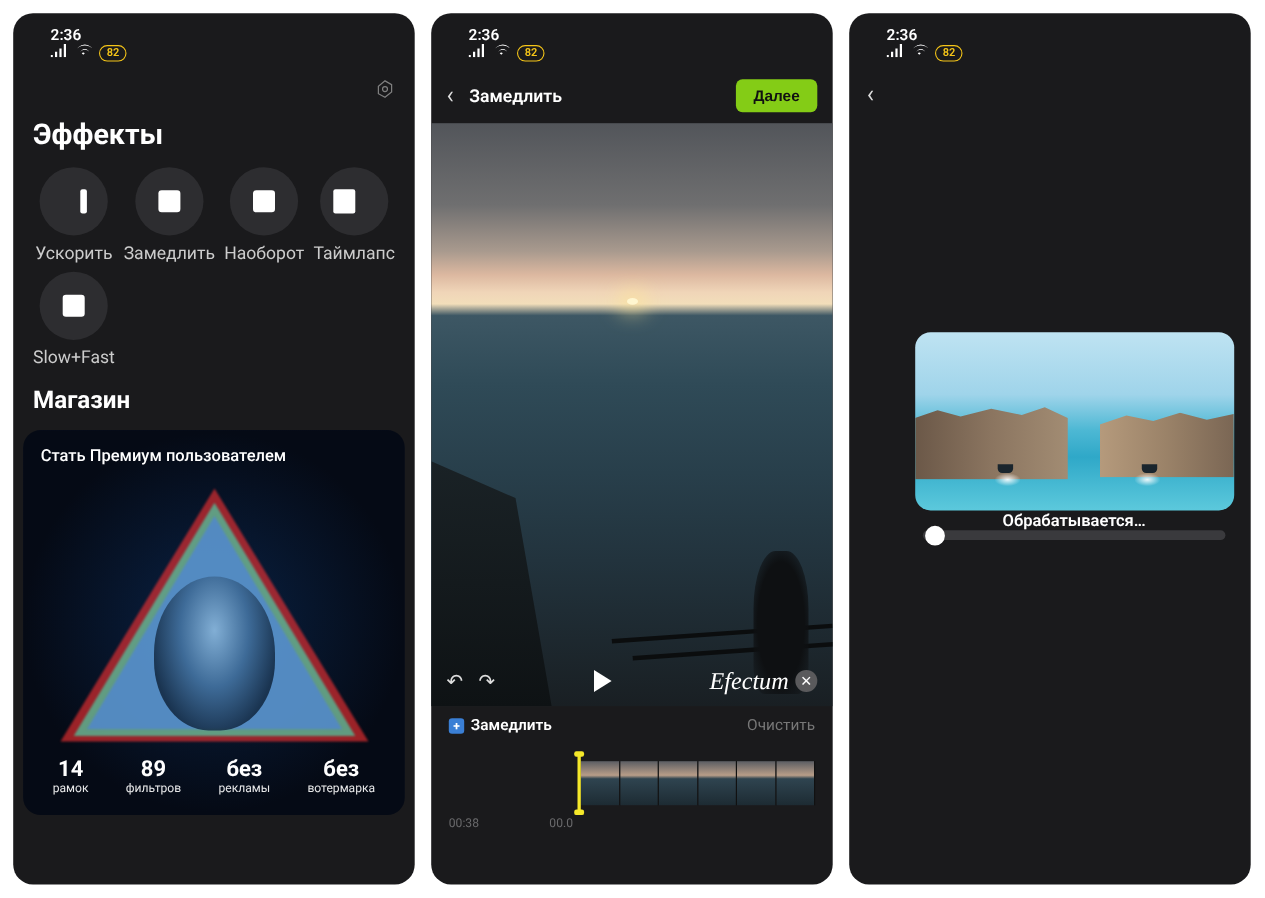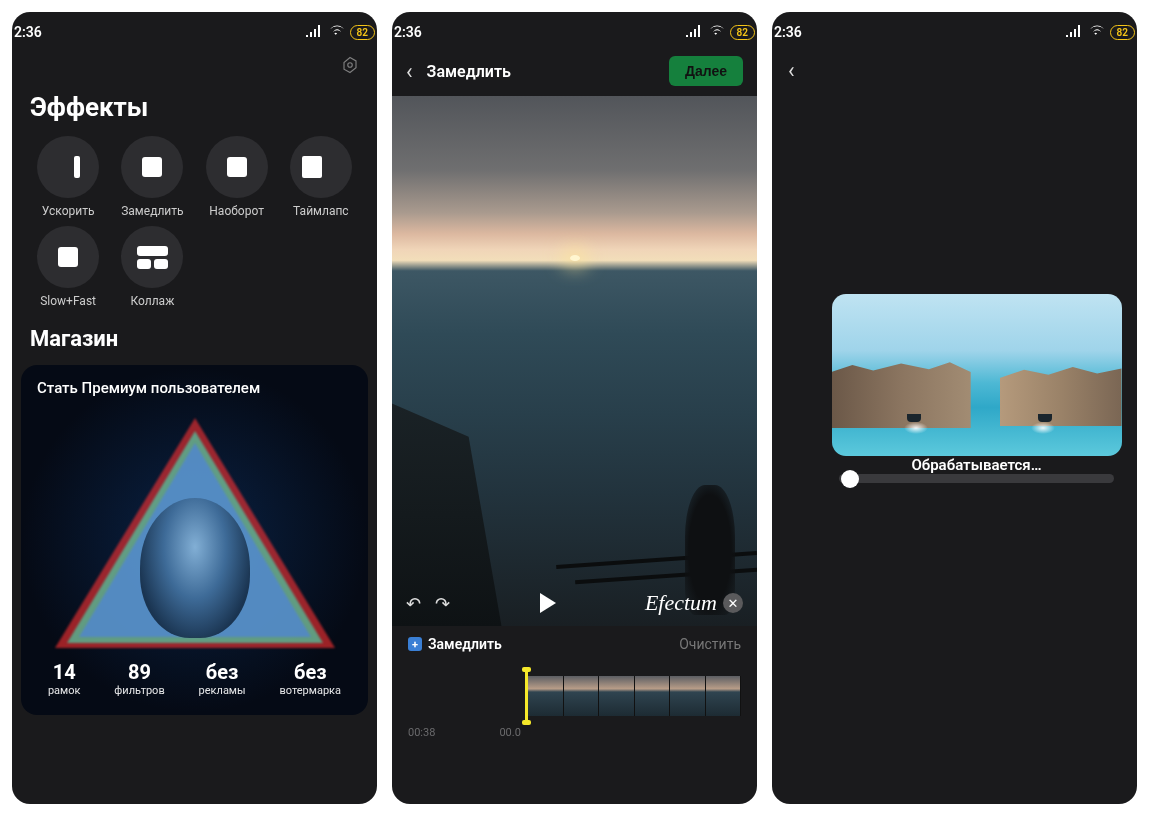--- a/index.html
+++ b/index.html
@@ -20,23 +20,24 @@
     overflow: hidden;
     position: relative;
     color: #fff;
     display: flex;
     flex-direction: column;
   }
   
   .status-bar {
     display: flex;
     justify-content: space-between;
-    padding: 12px 2px 8px;
+    padding: 12px 34px 8px;
     font-size: 14px;
     font-weight: 600;
+    flex-direction: column;
   }
   .status-right { display: flex; align-items: center; gap: 6px; }
   .battery-pill {
     display: inline-flex;
     align-items: center;
     border: 1px solid #f5c518;
     border-radius: 10px;
     padding: 1px 6px;
     font-size: 10px;
     color: #f5c518;
@@ -66,21 +67,21 @@
     gap: 6px;
   }
   .effect-circle {
     width: 62px; height: 62px;
     background: #2d2d30;
     border-radius: 50%;
     display: flex;
     align-items: center;
     justify-content: center;
   }
-  .effect-label { font-size: 12px; color: #ccc; }
+  .effect-label { font-size: 16px; color: #ccc; }
   
   .sq { background: #fff; border-radius: 3px; }
   .sq-sm { width: 20px; height: 20px; }
   .sq-tall-r { width: 6px; height: 22px; margin-left: 18px; border-radius: 2px; }
   .sq-tall-l { width: 20px; height: 22px; margin-right: 18px; border-radius: 2px; }
   .sq-wide { width: 32px; height: 18px; border-radius: 3px; }
   .collage-ic { display: grid; grid-template-columns: 14px 14px; grid-template-rows: 10px 10px; gap: 3px; }
   .collage-ic div { background: #fff; border-radius: 3px; }
   .collage-ic div:first-child { grid-column: 1 / 3; }
 
@@ -141,21 +142,21 @@
   
   .editor-header {
     display: flex;
     align-items: center;
     justify-content: space-between;
     padding: 8px 14px 10px;
   }
   .back-chevron { font-size: 22px; color: #ddd; padding-right: 6px; }
   .editor-title { font-size: 16px; font-weight: 600; flex: 1; padding-left: 8px; }
   .next-btn {
-    background: #15803d;
+    background: #84cc16;
     color: #111;
     font-weight: 700;
     font-size: 14px;
     padding: 7px 16px;
     border-radius: 6px;
     border: none;
   }
   .video-preview {
     height: 530px;
     position: relative;
@@ -409,30 +410,20 @@
       <div class="effect-circle">
           <div class="sq sq-tall-l"></div>
         </div>
       <div class="effect-label">Таймлапс</div>
     </div>
     <div class="effect-item">
       <div class="effect-circle">
           <div class="sq sq-sm"></div>
         </div>
       <div class="effect-label">Slow+Fast</div>
-    </div>
-    <div class="effect-item">
-      <div class="effect-circle">
-          <div class="collage-ic">
-            <div></div>
-            <div></div>
-            <div></div>
-          </div>
-        </div>
-      <div class="effect-label">Коллаж</div>
     </div>
   </div>
 
   <div class="shop-section-title">Магазин</div>
 
   <div class="premium-card">
     <div class="premium-title">Стать Премиум пользователем</div>
     <div class="tri tri1"></div>
     <div class="tri tri2"></div>
     <div class="tri tri3"></div>

